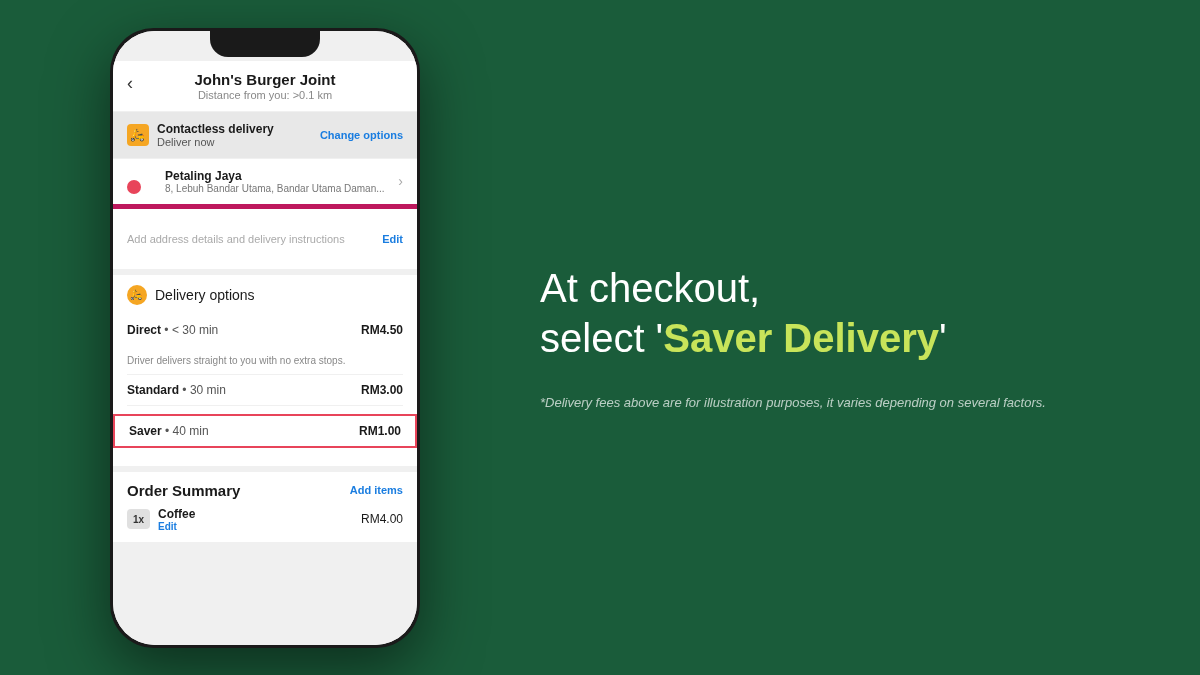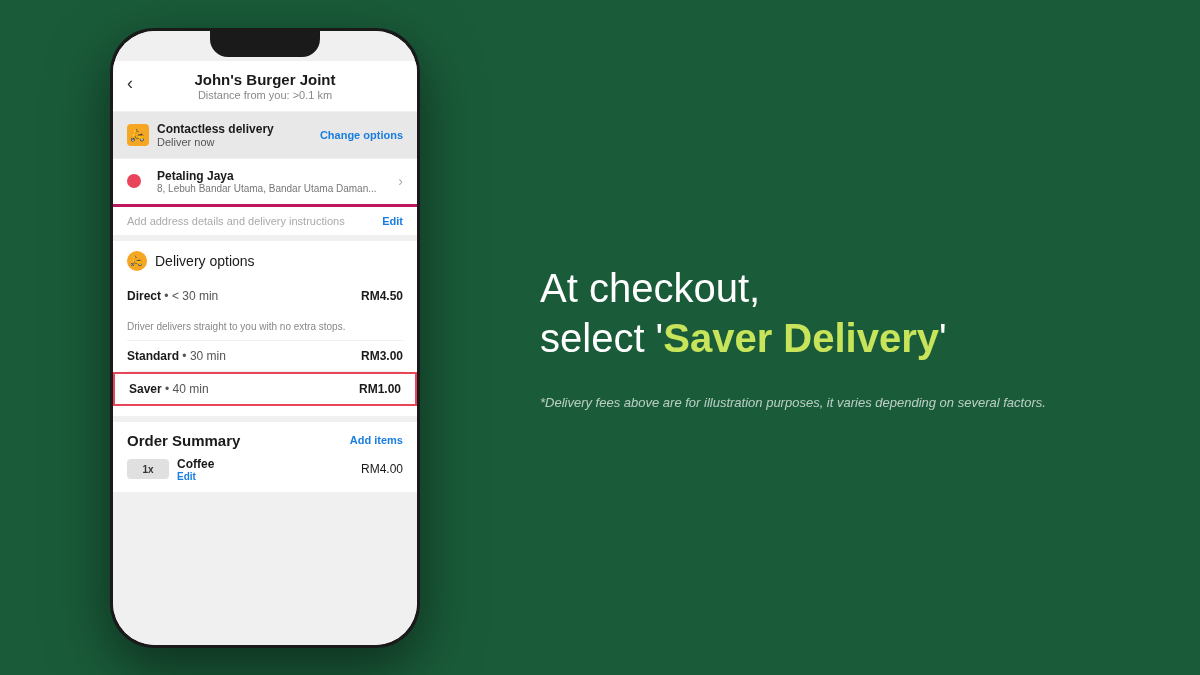--- a/index.html
+++ b/index.html
@@ -146,22 +146,22 @@
       background: white;
       padding: 10px 14px;
       display: flex;
       align-items: center;
       justify-content: space-between;
       margin-top: 1px;
     }
 
     .address-left {
       display: flex;
-      align-items: center;
-      gap: 16px;
+      align-items: flex-end;
+      gap: 24px;
       flex: 1;
     }
 
     .location-dot {
       width: 14px;
       height: 14px;
       background: #e8445a;
       border-radius: 50%;
       flex-shrink: 0;
     }
@@ -180,25 +180,25 @@
     }
 
     .chevron {
       font-size: 14px;
       color: #aaa;
     }
 
     
     .address-instructions {
       background: white;
-      padding: 8px 14px;
-      display: flex;
-      align-items: center;
-      justify-content: space-between;
-      border-top: 3px solid #be185d;
+      padding: 24px 14px;
+      display: flex;
+      align-items: center;
+      justify-content: space-between;
+      border-top: 5px solid #be185d;
     }
 
     .instruction-placeholder {
       font-size: 11px;
       color: #aaa;
     }
 
     .edit-link {
       font-size: 11px;
       font-weight: 600;
@@ -272,21 +272,21 @@
 
     .option-desc {
       font-size: 10px;
       color: #888;
       margin-top: 18px;
     }
 
     
     .saver-row-wrapper {
       position: relative;
-      margin: 0 -14px;
+      margin: 8px -14px;
       padding: 8px 14px;
       border: 2px solid #e8445a;
     }
 
     
     .order-summary {
       background: white;
       margin-top: 6px;
       padding: 10px 14px;
     }
@@ -312,21 +312,21 @@
 
     .order-item {
       display: flex;
       align-items: center;
       gap: 8px;
     }
 
     .qty-badge {
       background: #e0e0e0;
       border-radius: 4px;
-      width: 42px;
+      width: 23px;
       height: 20px;
       display: flex;
       align-items: center;
       justify-content: center;
       font-size: 10px;
       font-weight: 600;
       color: #333;
     }
 
     .item-info { flex: 1; }

